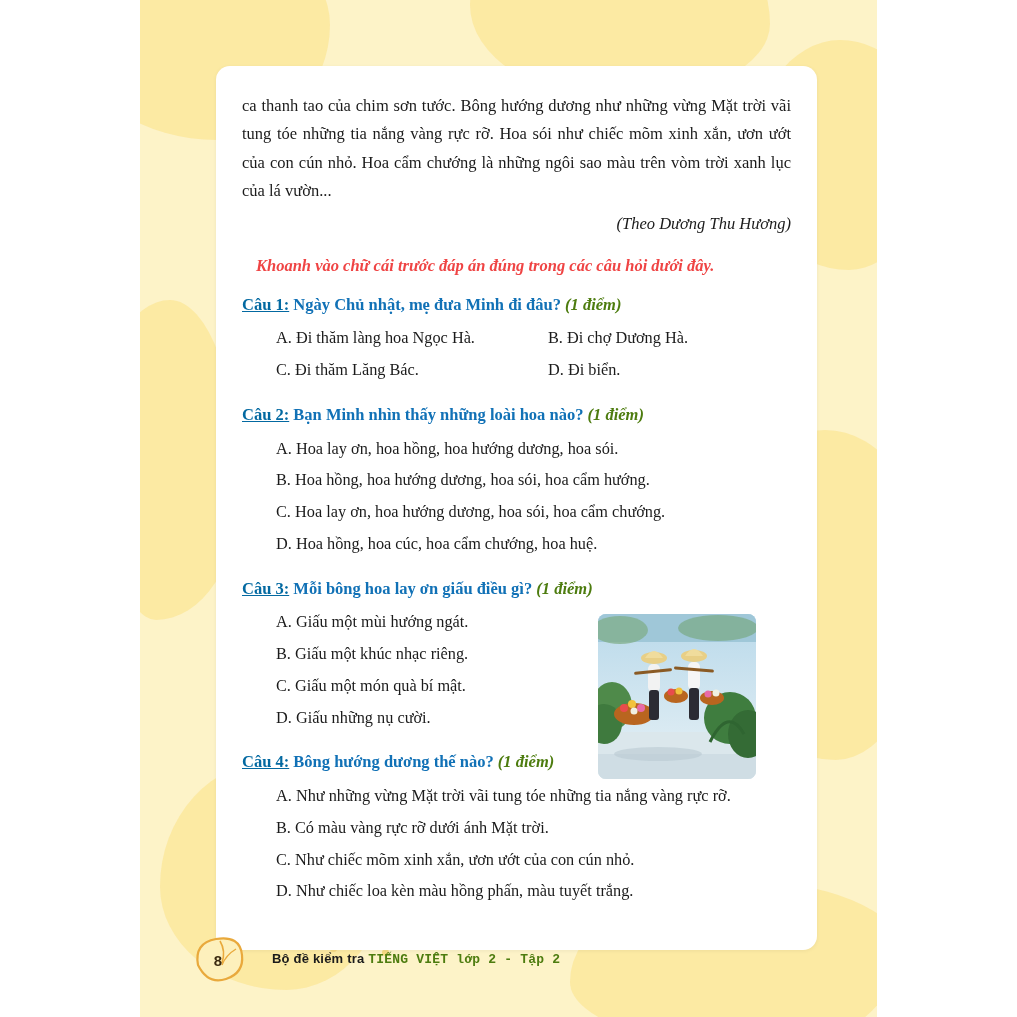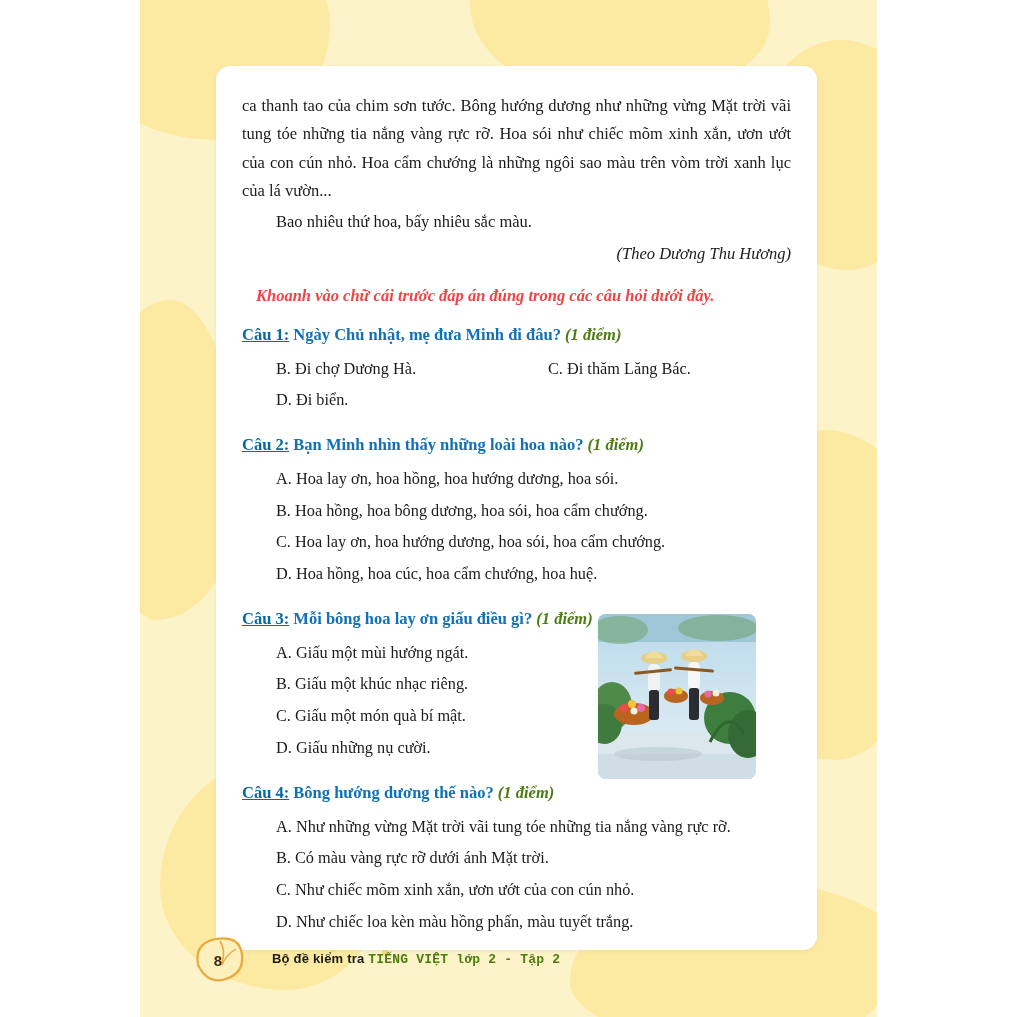--- a/index.html
+++ b/index.html
@@ -198,48 +198,48 @@
       <div class="dot" style="left:70px; top:22px;"></div>
       <div class="dot" style="left:92px; top:44px;"></div>
     </div>
   </div>
 
   <div class="card">
     <div class="card-inner">
 
       <p class="para">ca thanh tao của chim sơn tước. Bông hướng dương như những vừng Mặt trời vãi tung tóe những tia nắng vàng rực rỡ. Hoa sói như chiếc mõm xinh xắn, ươn ướt của con cún nhỏ. Hoa cẩm chướng là những ngôi sao màu trên vòm trời xanh lục của lá vườn...</p>
 
-      <p class="para indent">Bao nhiêu thứ hoa, bấy nhiêu sắc màu.</p>
 
       <p class="attrib">(Theo Dương Thu Hương)</p>
 
       <p class="instruction">Khoanh vào chữ cái trước đáp án đúng trong các câu hỏi dưới đây.</p>
 
       <div class="qblock">
         <div class="qline">
           <span class="qlabel">Câu 1:</span>
           <span>Ngày Chủ nhật, mẹ đưa Minh đi đâu?</span>
           <span class="qpoint">(1 điểm)</span>
         </div>
         <div class="ans-grid">
+          <div class="ans">A. Đi thăm làng hoa Ngọc Hà.</div>
           <div class="ans">B. Đi chợ Dương Hà.</div>
           <div class="ans">C. Đi thăm Lăng Bác.</div>
           <div class="ans">D. Đi biển.</div>
         </div>
       </div>
 
       <div class="qblock">
         <div class="qline">
           <span class="qlabel">Câu 2:</span>
           <span>Bạn Minh nhìn thấy những loài hoa nào?</span>
           <span class="qpoint">(1 điểm)</span>
         </div>
         <div class="answers">
           <div class="ans">A. Hoa lay ơn, hoa hồng, hoa hướng dương, hoa sói.</div>
-          <div class="ans">B. Hoa hồng, hoa bông dương, hoa sói, hoa cẩm chướng.</div>
+          <div class="ans">B. Hoa hồng, hoa hướng dương, hoa sói, hoa cẩm hướng.</div>
           <div class="ans">C. Hoa lay ơn, hoa hướng dương, hoa sói, hoa cẩm chướng.</div>
           <div class="ans">D. Hoa hồng, hoa cúc, hoa cẩm chướng, hoa huệ.</div>
         </div>
       </div>
 
       <div class="qblock">
         <div class="qline">
           <span class="qlabel">Câu 3:</span>
           <span>Mỗi bông hoa lay ơn giấu điều gì?</span>
           <span class="qpoint">(1 điểm)</span>

